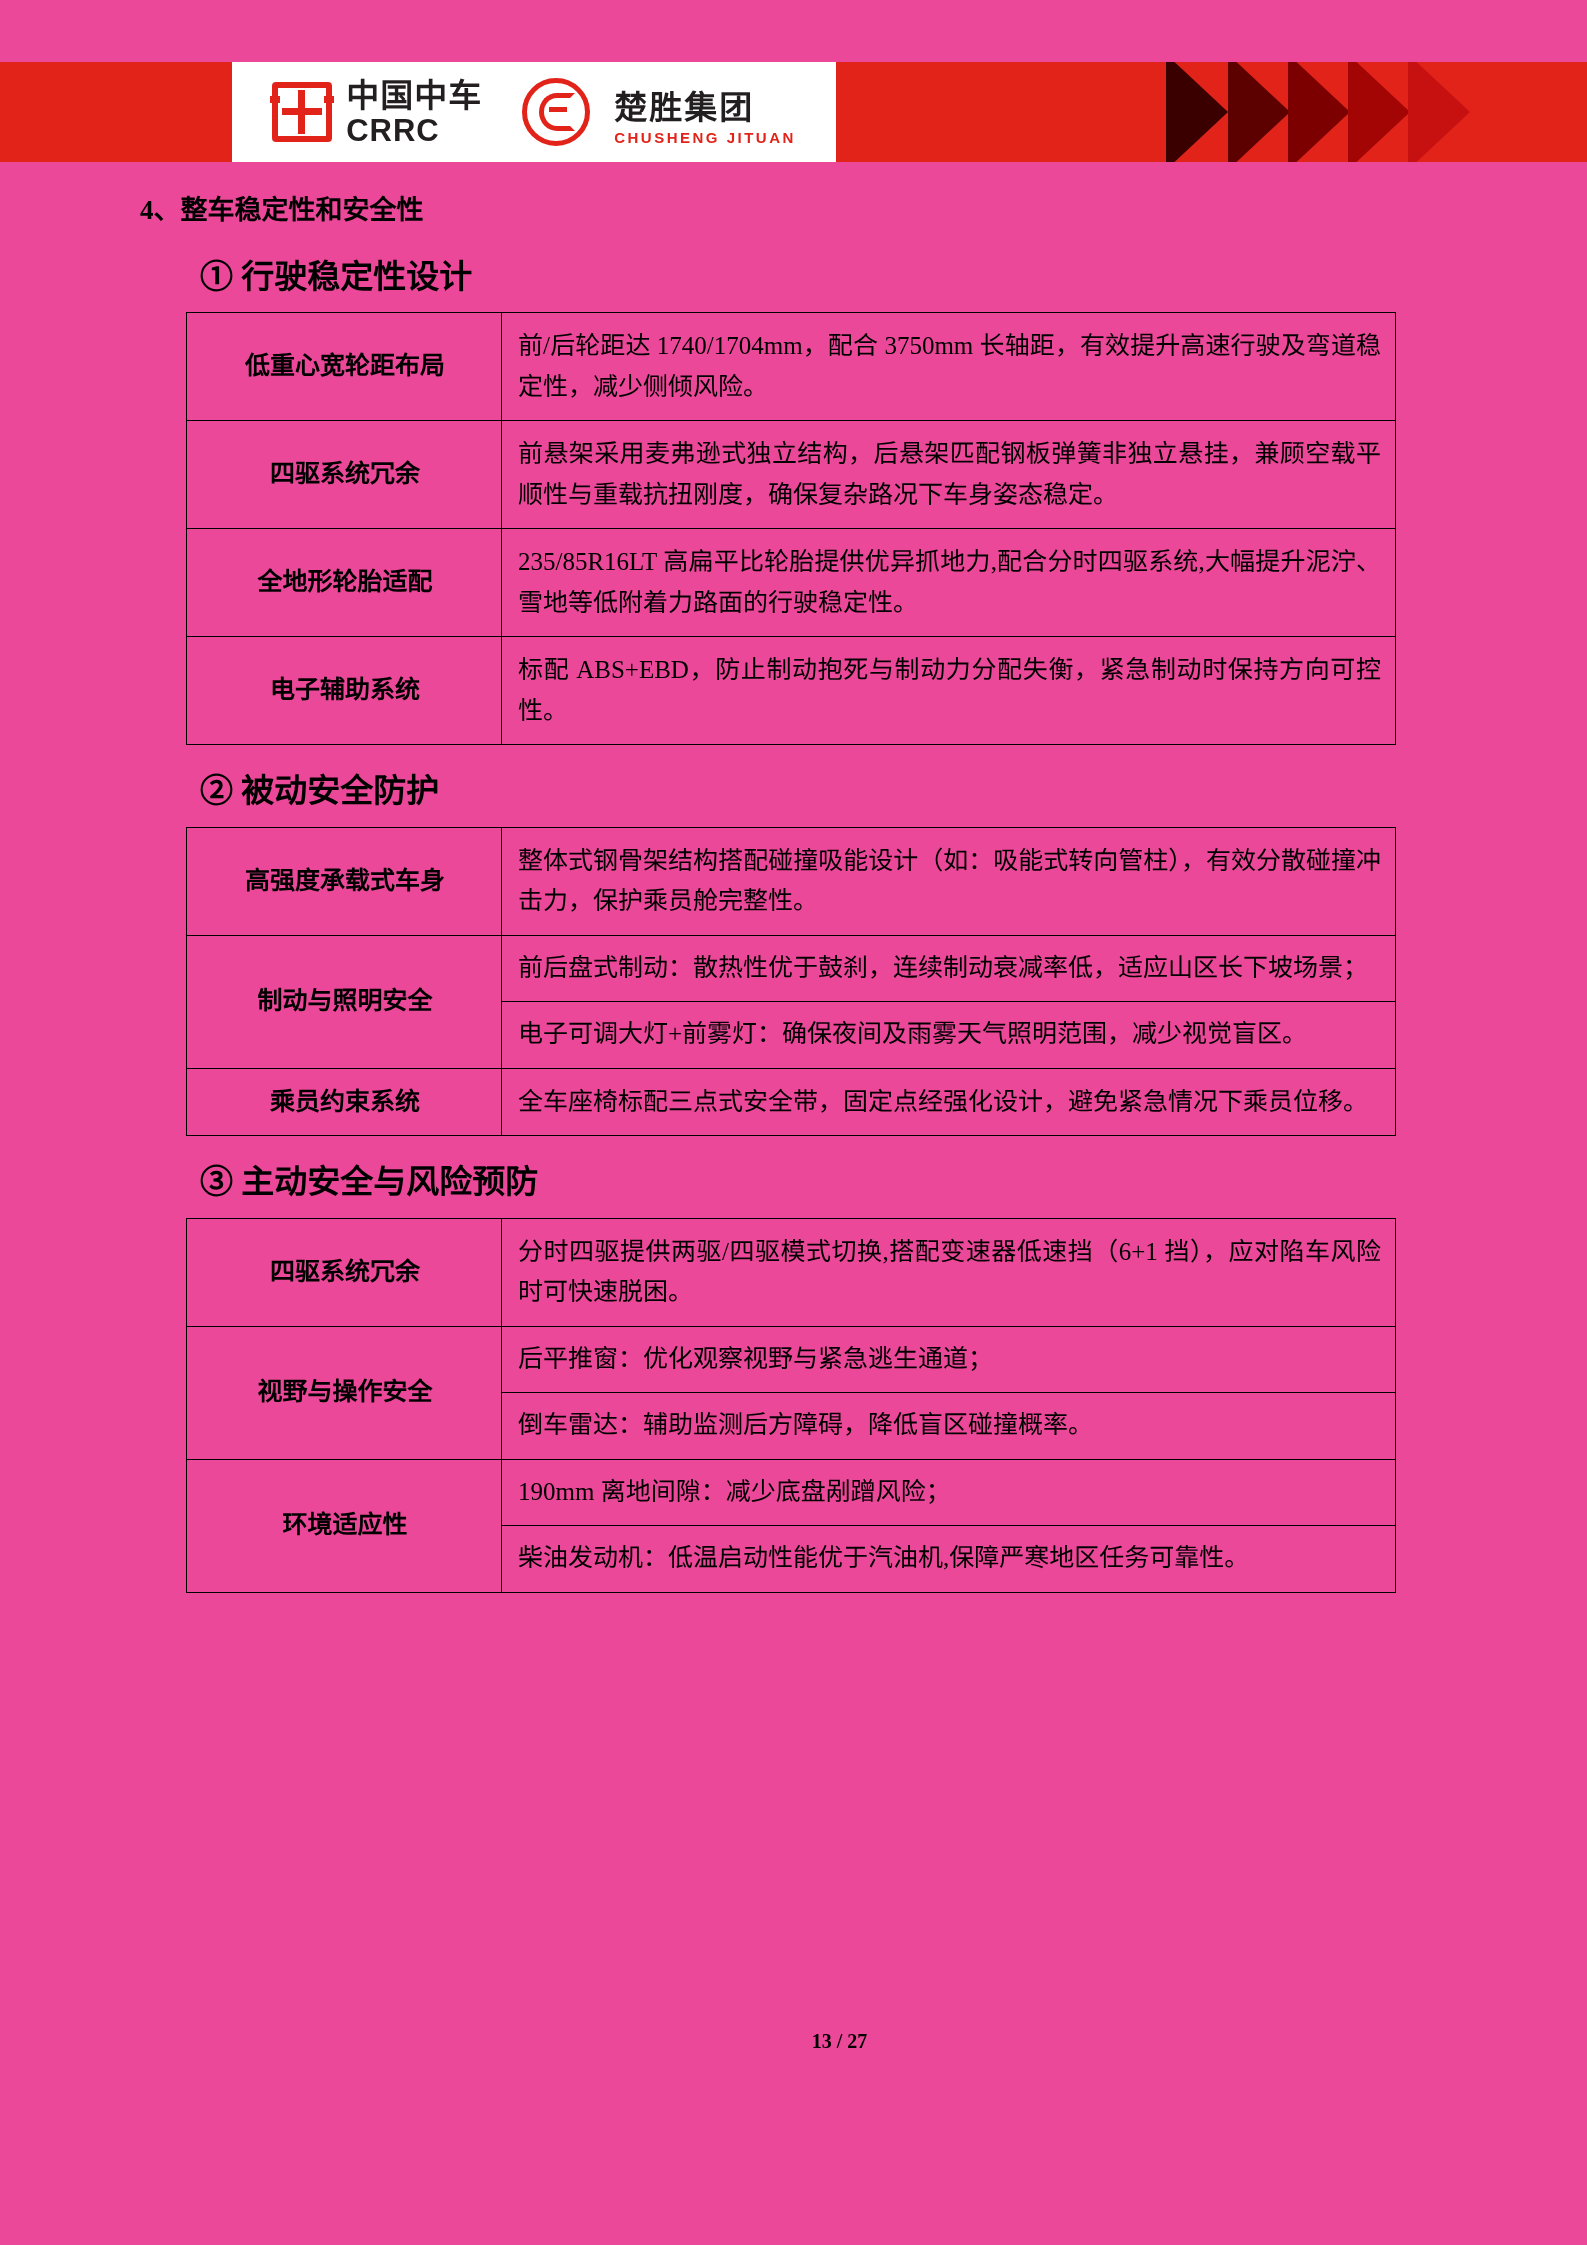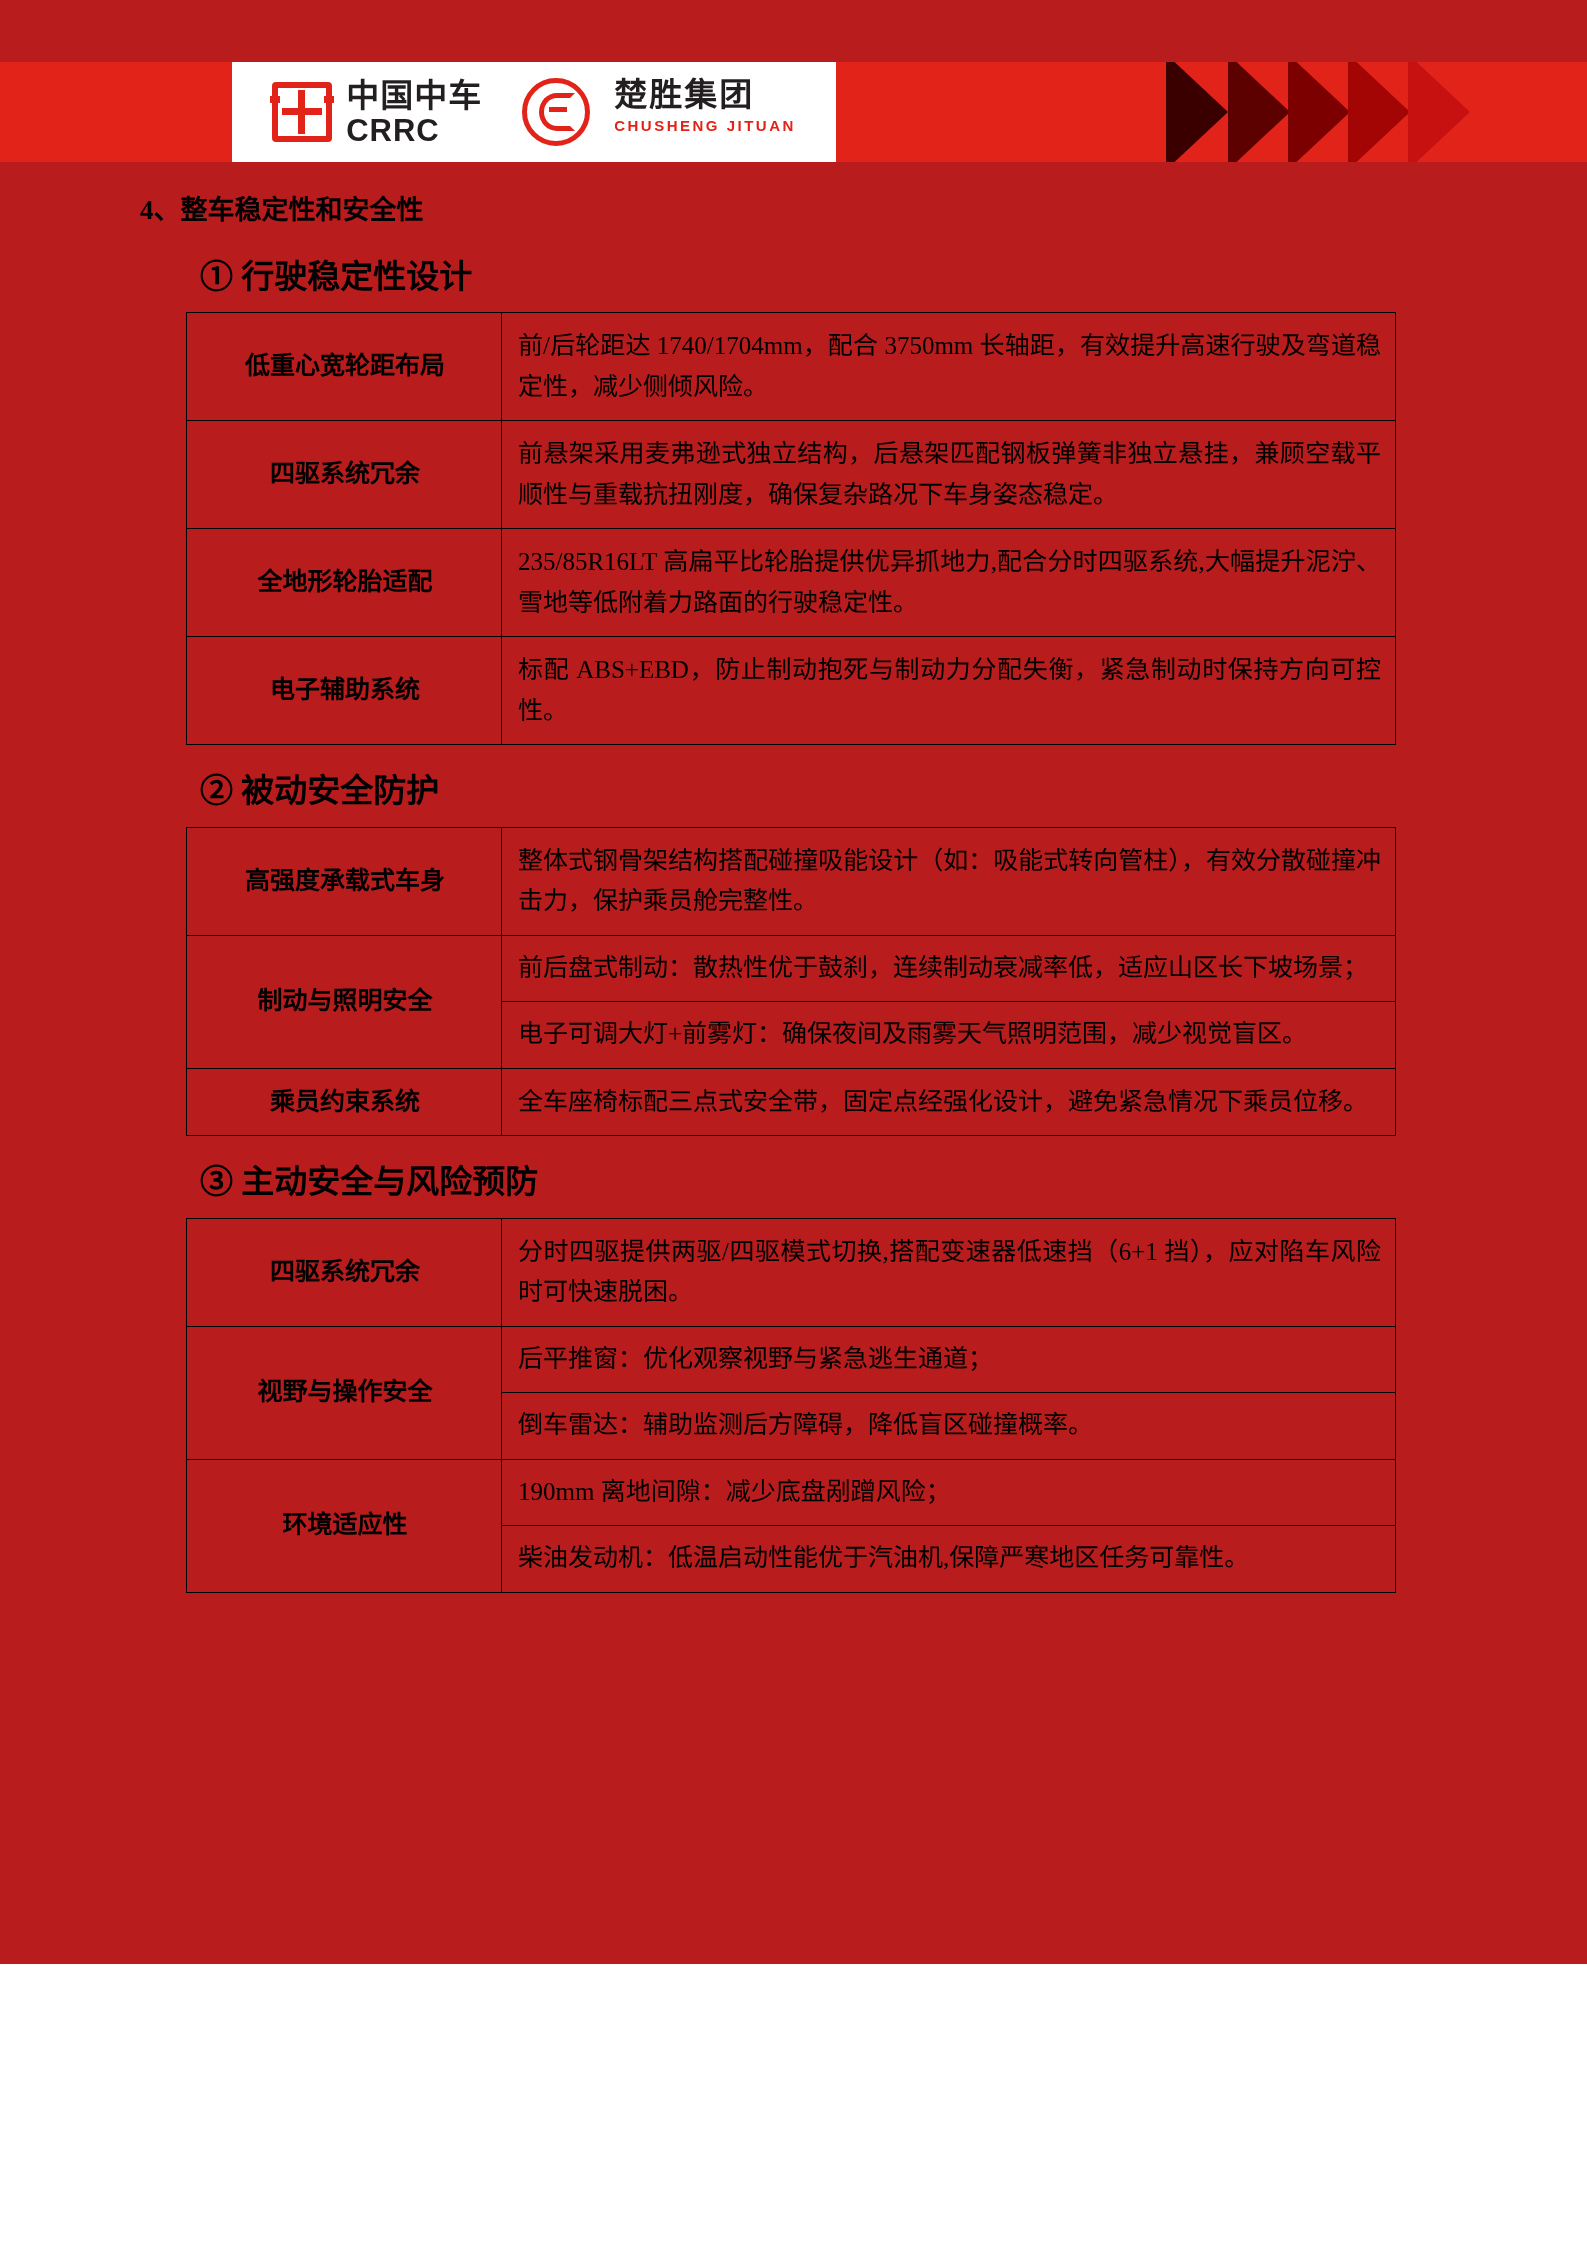--- a/index.html
+++ b/index.html
@@ -3,22 +3,22 @@
 <meta charset="utf-8">
 <style>
   html, body {
     margin: 0;
     padding: 0;
     background: #ffffff;
   }
   .page {
     position: relative;
     width: 1587px;
-    height: 1964px;
-    background: #b91c1c;
+    height: 2245px;
+    background: #ec4899;
     font-family: "Liberation Serif", "DejaVu Serif", serif;
     overflow: hidden;
   }
 
   
   .header-band {
     position: absolute;
     top: 0;
     left: 0;
     width: 1587px;
@@ -120,21 +120,21 @@
     letter-spacing: 1px;
   }
   .crrc-en {
     font-family: Liberation Sans, sans-serif;
     font-size: 31px;
     font-weight: bold;
     color: #231f20;
     letter-spacing: 1px;
     margin-top: 3px;
   }
-  .cs-logo { display: flex; align-items: flex-start; gap: 24px; }
+  .cs-logo { display: flex; align-items: flex-end; gap: 24px; }
   .cs-mark {
     width: 58px;
     height: 58px;
     border-radius: 50%;
     border: 5px solid #e2231a;
     position: relative;
   }
   .cs-mark::before {
     content: "";
     position: absolute;

